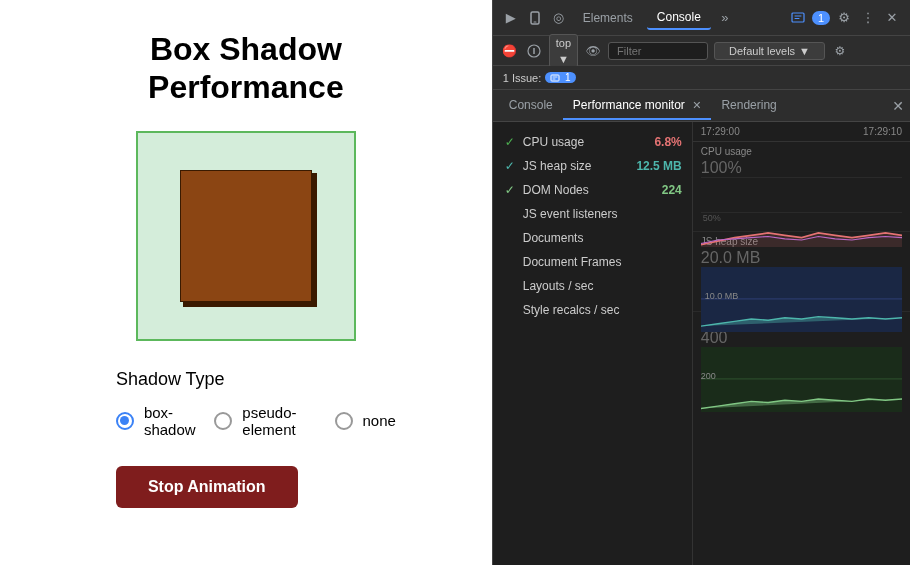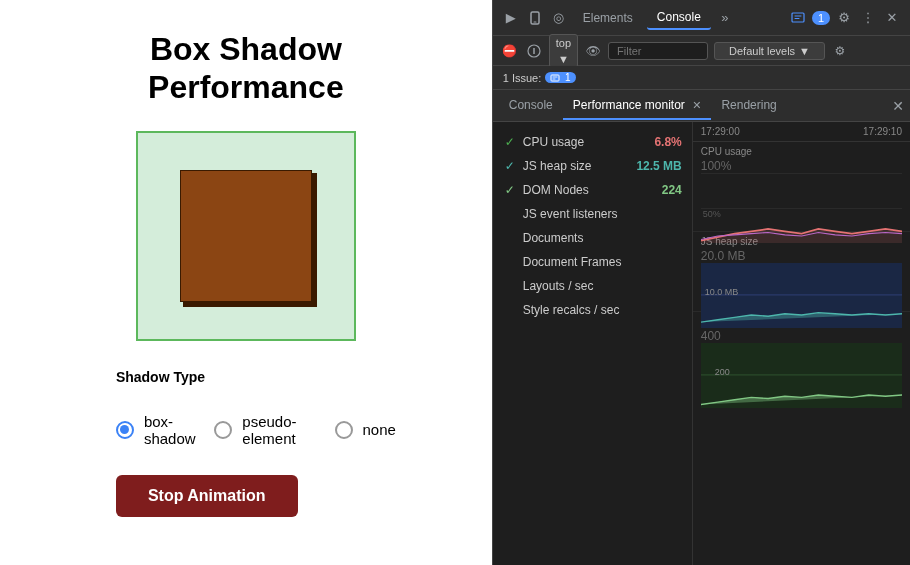--- a/index.html
+++ b/index.html
@@ -43,23 +43,23 @@
       height: 130px;
       background: #8B4513;
       box-shadow: 4px 4px 0 2px #3a1a00, 0 0 0 1px #3a1a00;
     }
     .shadow-type-section {
       width: 100%;
       max-width: 300px;
       padding-left: 20px;
     }
     .shadow-type-label {
-      font-size: 14px;
-      font-weight: 700;
-      margin-bottom: 28px;
+      font-size: 18px;
+      font-weight: 400;
+      margin-bottom: 14px;
     }
     .radio-group {
       display: flex;
       flex-direction: row;
       gap: 10px;
       margin-bottom: 28px;
     }
     .radio-item {
       display: flex;
       align-items: center;
@@ -317,21 +317,21 @@
     .chart-section {
       border-bottom: 1px solid #2a2a2a;
       padding: 4px 8px;
     }
     .chart-label {
       font-size: 10px;
       color: #888;
       margin-bottom: 2px;
     }
     .chart-sublabel {
-      font-size: 12px;
+      font-size: 16px;
       color: #666;
     }
 
     
     .cpu-chart-area {
       height: 70px;
       position: relative;
       overflow: hidden;
     }
     .cpu-grid-line {
@@ -562,18 +562,18 @@
 
       <div class="chart-section" style="height: 80px; border-bottom: none;">
         <div class="chart-label">DOM Nodes</div>
         <div class="chart-sublabel">400</div>
         <div class="dom-chart-area">
           <svg width="100%" height="100%" viewBox="0 0 240 55" preserveAspectRatio="none" style="position:absolute;top:0;left:0;">
             <rect x="0" y="0" width="240" height="55" fill="#1a2c1a"></rect>
             <line x1="0" y1="27" x2="240" y2="27" stroke="#2a4a2a" stroke-width="1"></line>
             <polyline points="0,52 20,50 40,48 60,46 80,47 100,45 120,46 140,44 160,45 180,46 200,44 220,45 240,44" fill="rgba(129,199,132,0.4)" stroke="#81c784" stroke-width="1.2"></polyline>
           </svg>
-          <div style="position:absolute;top:24px;left:14px;font-size:9px;color:#888;">200</div>
+          <div style="position:absolute;top:24px;left:0;font-size:9px;color:#888;">200</div>
         </div>
       </div>
     </div>
   </div>
 </div>
 
 </body></html>

